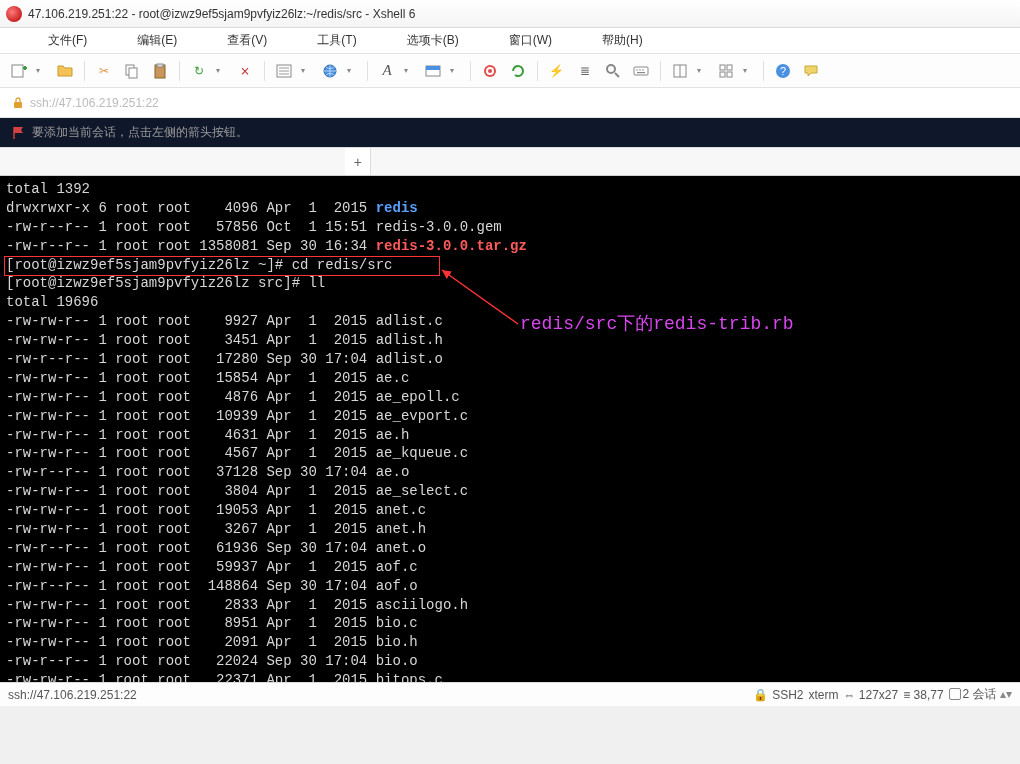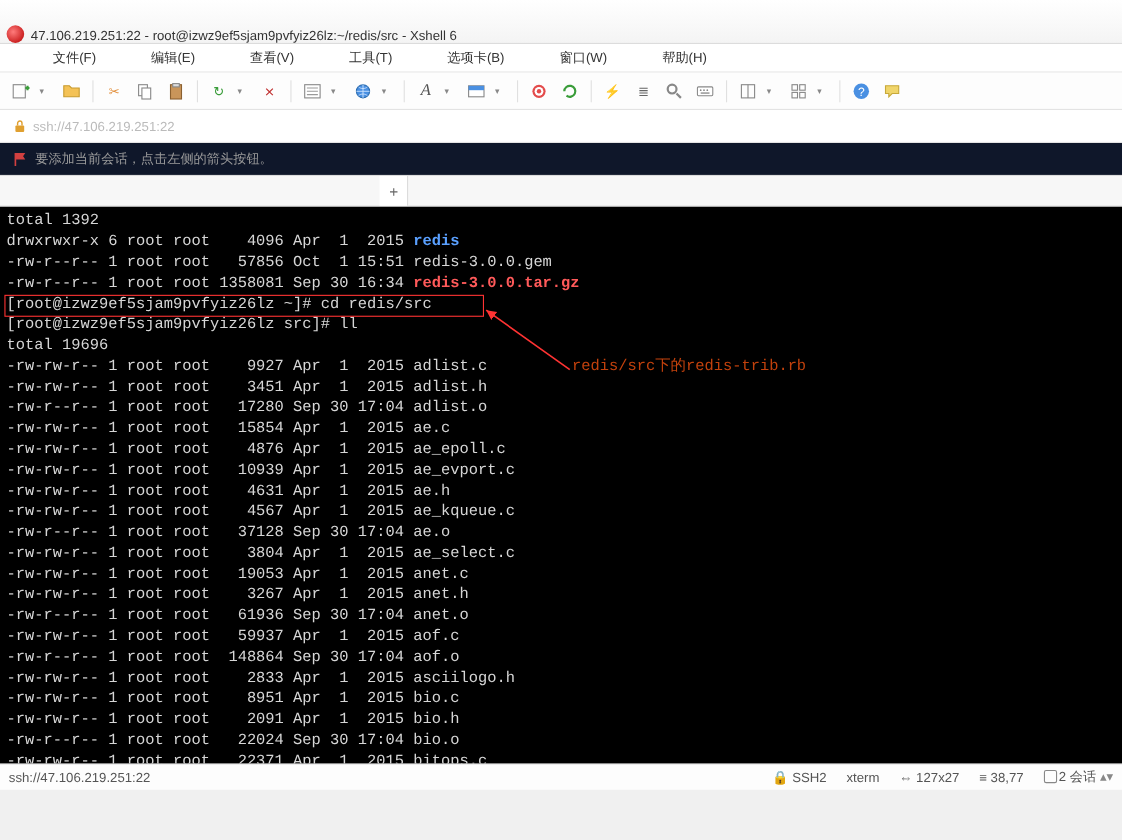--- a/index.html
+++ b/index.html
@@ -6,25 +6,25 @@
 body {
   font-family: "Microsoft YaHei", Tahoma, Arial, sans-serif;
   font-size: 12px;
   background: #f0f0f0;
   width: 1020px;
   height: 764px;
   overflow: hidden;
   position: relative;
 }
 .titlebar {
-  height: 40px;
+  height: 28px;
   background: linear-gradient(#ffffff, #f4f4f4);
   border-bottom: 1px solid #dcdcdc;
   display: flex;
-  align-items: flex-end;
+  align-items: center;
   padding: 0 6px;
   color: #333;
 }
 .appicon {
   width: 16px; height: 16px;
   background: radial-gradient(circle at 6px 6px, #ff7b7b 0%, #cc2222 70%, #8b0000 100%);
   border-radius: 50%;
   margin-right: 6px;
 }
 .menubar {
@@ -131,37 +131,37 @@
   position: absolute;
   border: 1px solid #ff3333;
   pointer-events: none;
 }
 .annot-svg {
   position: absolute;
   pointer-events: none;
 }
 .annot-text {
   position: absolute;
-  color: #c2410c;
+  color: #d946ef;
   font-family: "Consolas","Courier New",monospace;
-  font-size: 14px;
+  font-size: 18px;
   pointer-events: none;
 }
 .statusbar {
   height: 24px;
   background: #fdfdfd;
   border-top: 1px solid #dcdcdc;
   display: flex;
   align-items: center;
   padding: 0 8px;
   color: #555;
   font-size: 12px;
   justify-content: space-between;
 }
-.statusright { display: flex; align-items: center; gap: 18px; }
+.statusright { display: flex; align-items: center; gap: 5px; }
 .lock2 { color:#e0a030; }
 .sessicon {
   display:inline-block; width:12px; height:12px;
   border:1px solid #888; border-radius:2px;
   margin-right:2px; vertical-align:-2px;
 }
 .watermark {
   position:absolute; right:14px; bottom:28px;
   color:rgba(200,200,200,0.25);
   font-size:18px; letter-spacing:1px;

